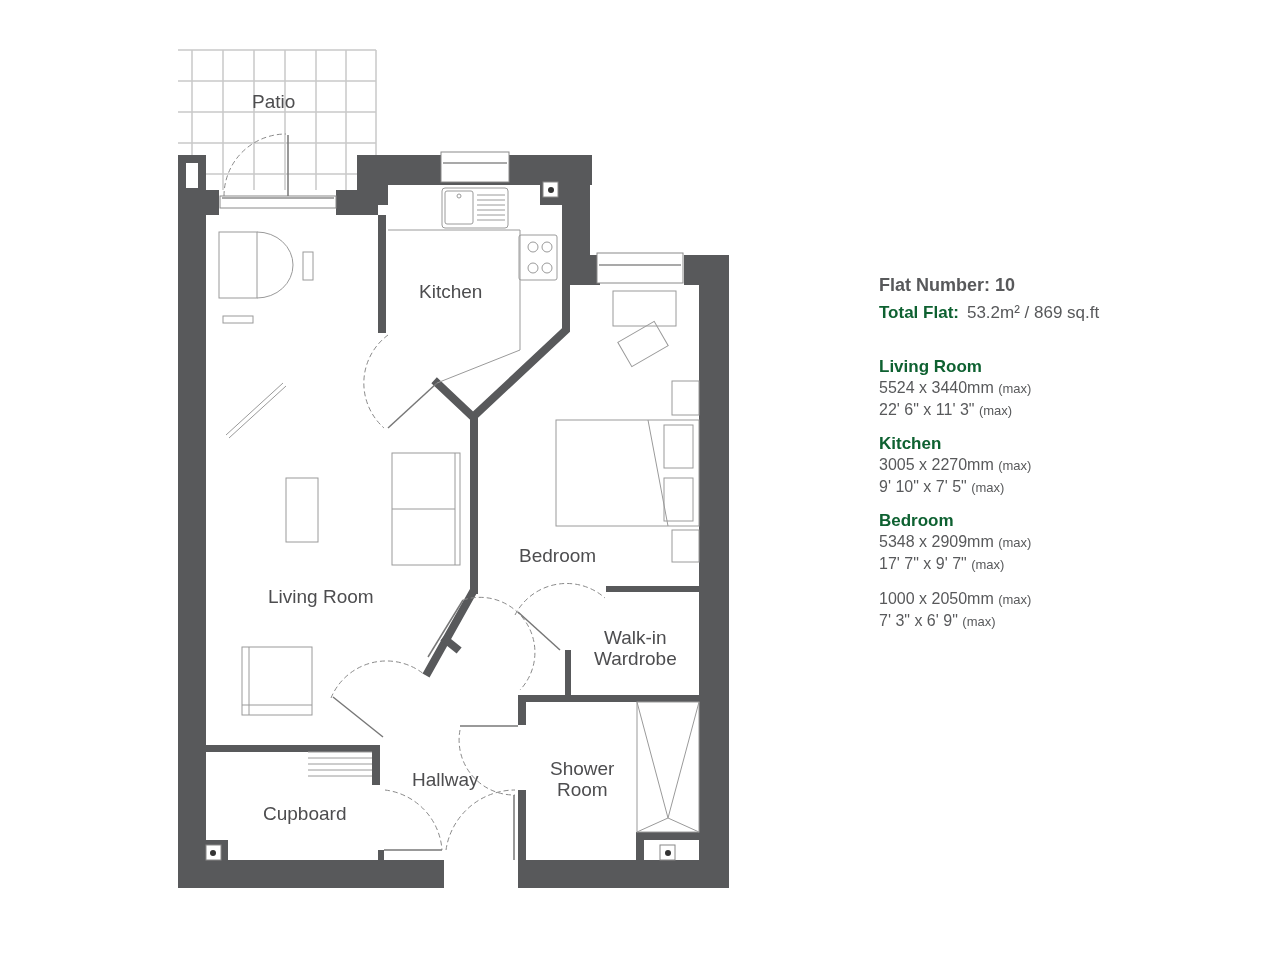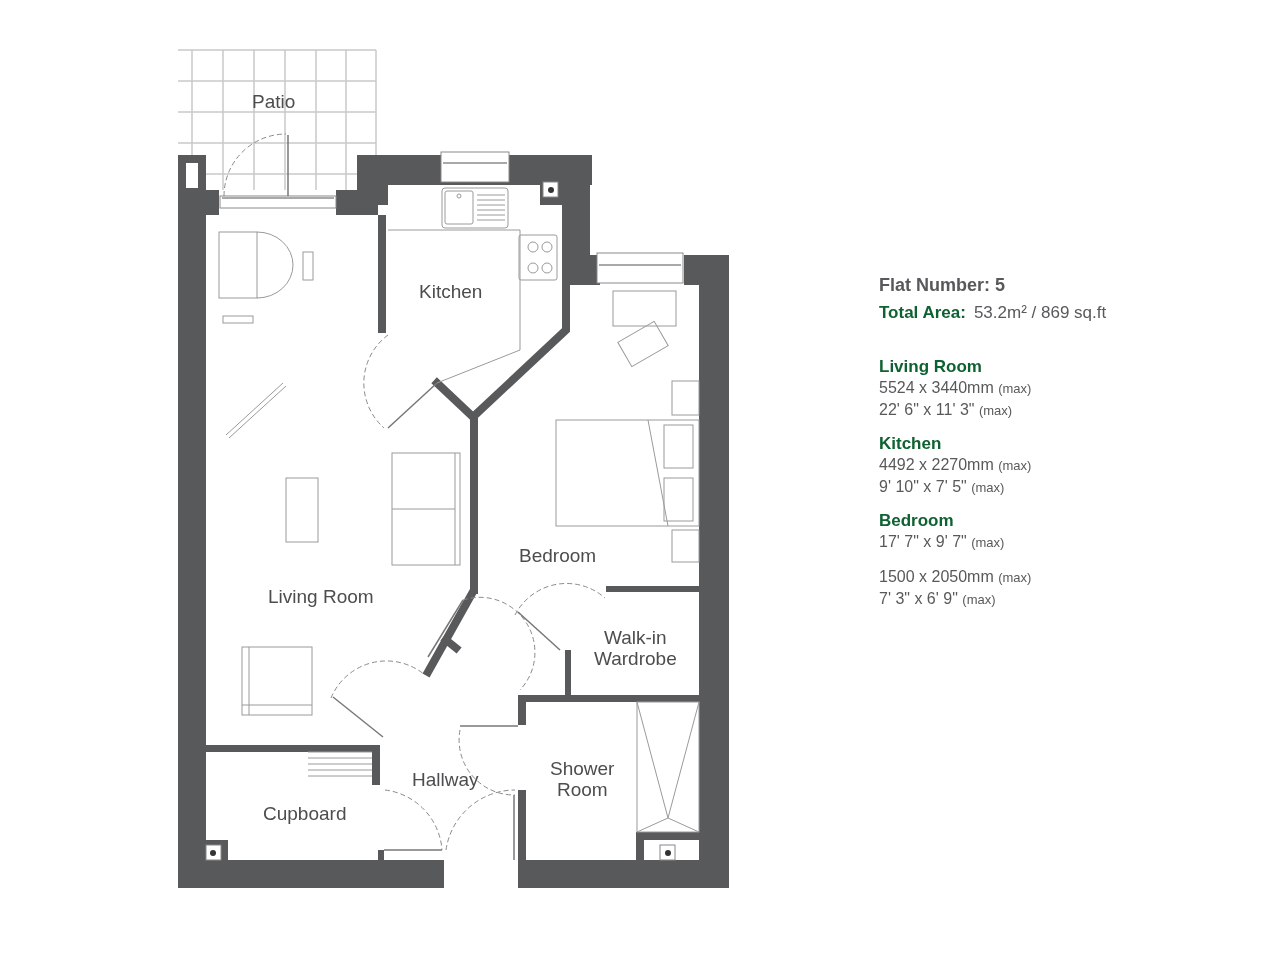--- a/index.html
+++ b/index.html
@@ -203,37 +203,38 @@
   <text class="room-label" x="519" y="562">Bedroom</text>
   <text class="room-label" x="604" y="644">Walk-in</text>
   <text class="room-label" x="594" y="665">Wardrobe</text>
   <text class="room-label" x="412" y="786">Hallway</text>
   <text class="room-label" x="550" y="775">Shower</text>
   <text class="room-label" x="557" y="796">Room</text>
   <text class="room-label" x="263" y="820">Cupboard</text>
 </svg>
 
 <div class="info">
-  <div class="flat-number">Flat Number: 5</div>
+  <div class="flat-number">Flat Number: 10</div>
   <div class="total-row">
-    <span class="total-label">Total Area:</span><span>53.2m² / 869 sq.ft</span>
+    <span class="total-label">Total Flat:</span><span>53.2m² / 869 sq.ft</span>
   </div>
   <div class="rooms">
     <div class="room">
       <div class="room-name">Living Room</div>
       <div class="room-dim"><span>5524 x 3440mm</span> <span class="max">(max)</span></div>
       <div class="room-dim"><span>22' 6" x 11' 3"</span> <span class="max">(max)</span></div>
     </div>
     <div class="room">
       <div class="room-name">Kitchen</div>
-      <div class="room-dim"><span>4492 x 2270mm</span> <span class="max">(max)</span></div>
+      <div class="room-dim"><span>3005 x 2270mm</span> <span class="max">(max)</span></div>
       <div class="room-dim"><span>9' 10" x 7' 5"</span> <span class="max">(max)</span></div>
     </div>
     <div class="room">
       <div class="room-name">Bedroom</div>
+      <div class="room-dim"><span>5348 x 2909mm</span> <span class="max">(max)</span></div>
       <div class="room-dim"><span>17' 7" x 9' 7"</span> <span class="max">(max)</span></div>
     </div>
     <div class="room">
-      <div class="room-dim"><span>1500 x 2050mm</span> <span class="max">(max)</span></div>
+      <div class="room-dim"><span>1000 x 2050mm</span> <span class="max">(max)</span></div>
       <div class="room-dim"><span>7' 3" x 6' 9"</span> <span class="max">(max)</span></div>
     </div>
   </div>
 </div>
 
 </body></html>

